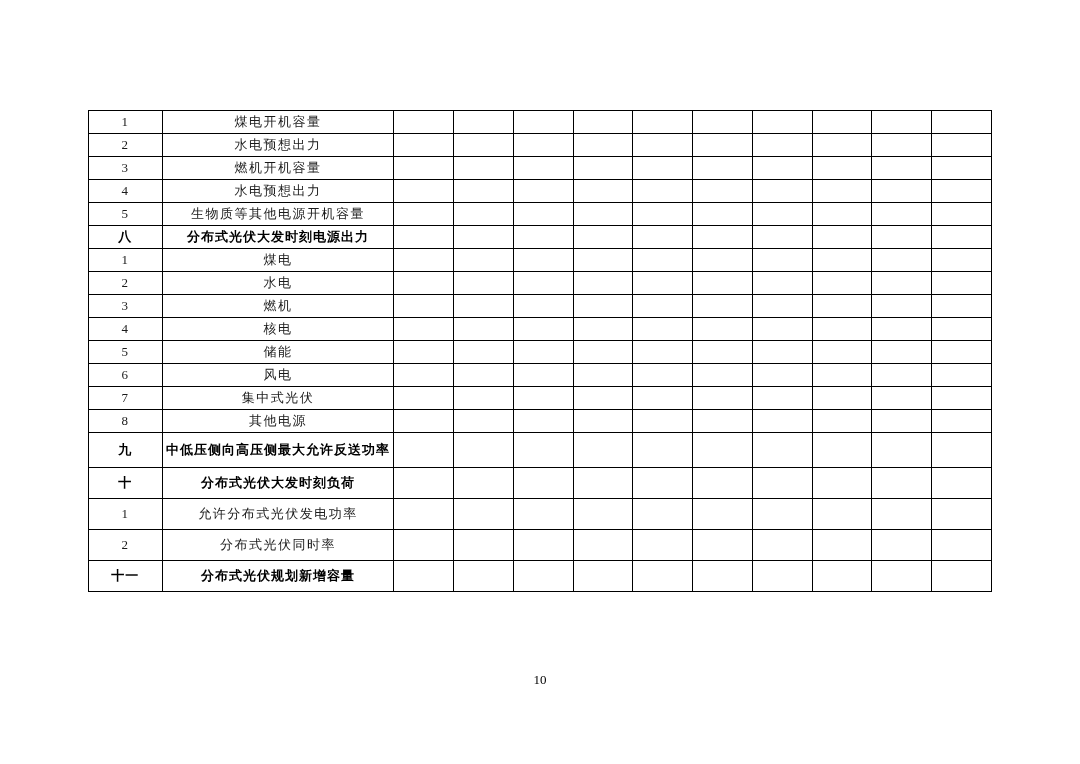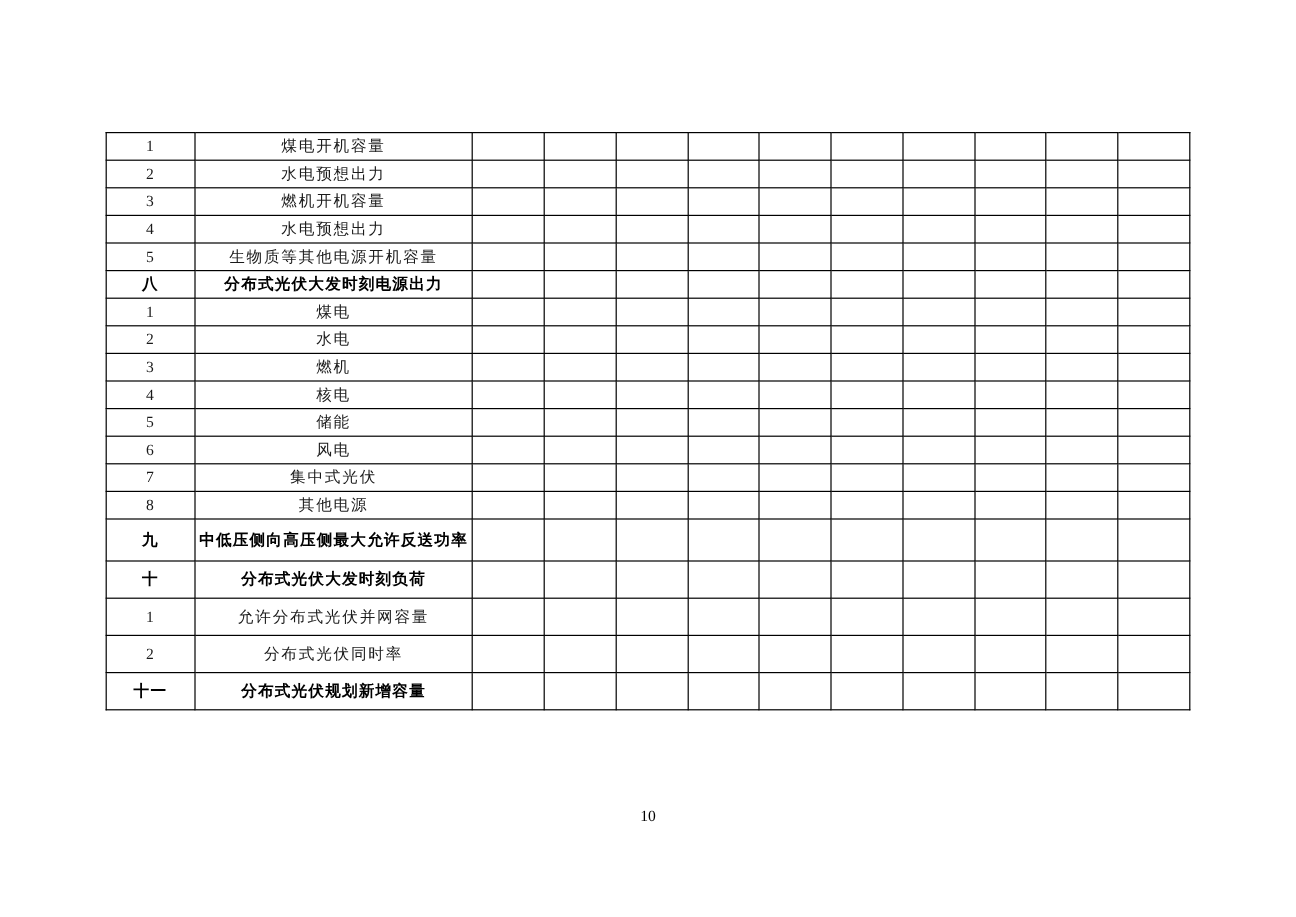--- a/index.html
+++ b/index.html
@@ -324,21 +324,21 @@
             <td class="val">&nbsp;</td>
             <td class="val">&nbsp;</td>
             <td class="val">&nbsp;</td>
             <td class="val">&nbsp;</td>
             <td class="val">&nbsp;</td>
             <td class="val">&nbsp;</td>
             <td class="val">&nbsp;</td>
           </tr>
           <tr class="tall2">
             <td class="idx">1</td>
-            <td class="name">允许分布式光伏并网容量</td>
+            <td class="name">允许分布式光伏发电功率</td>
             <td class="val">&nbsp;</td>
             <td class="val">&nbsp;</td>
             <td class="val">&nbsp;</td>
             <td class="val">&nbsp;</td>
             <td class="val">&nbsp;</td>
             <td class="val">&nbsp;</td>
             <td class="val">&nbsp;</td>
             <td class="val">&nbsp;</td>
             <td class="val">&nbsp;</td>
             <td class="val">&nbsp;</td>

